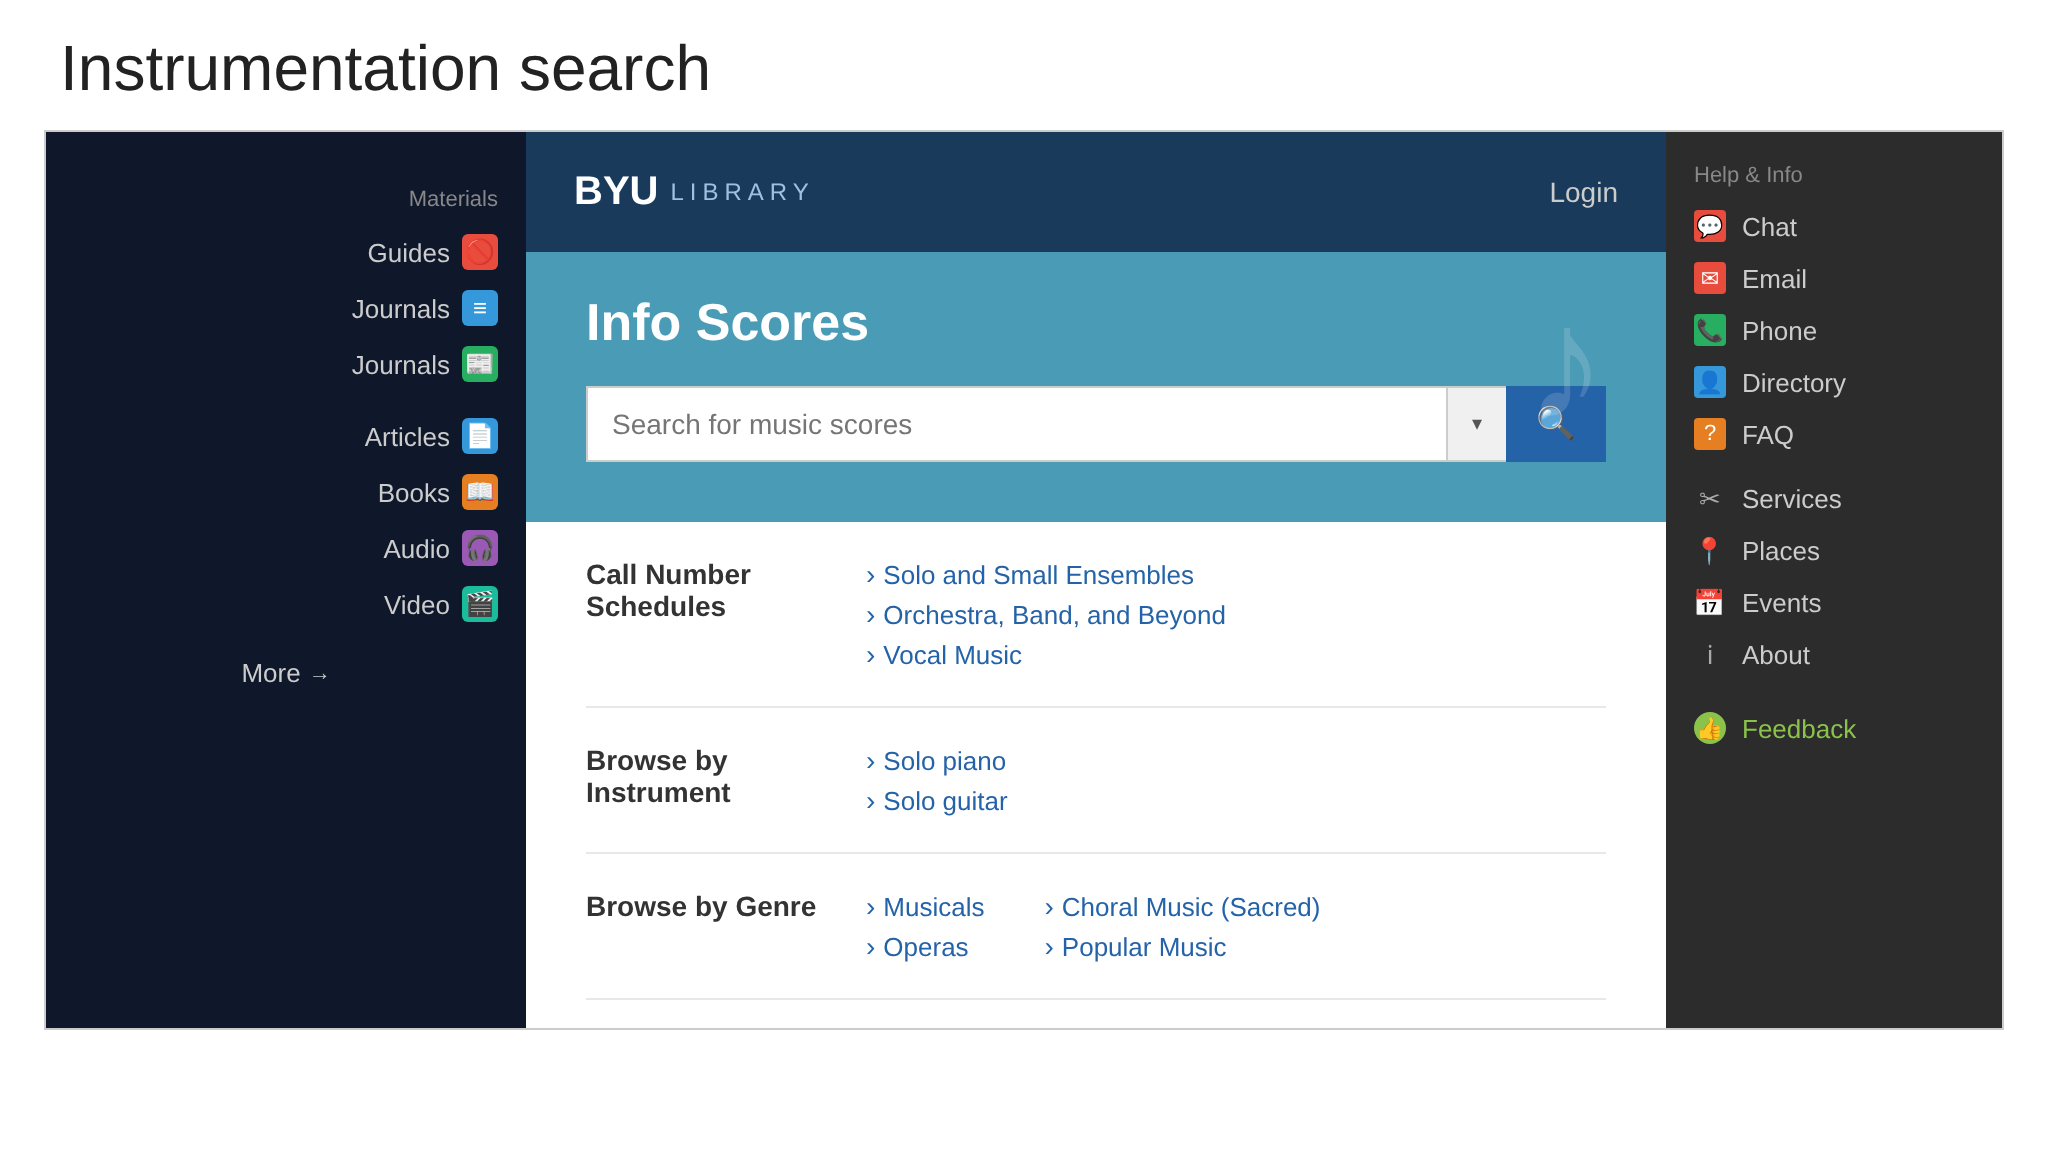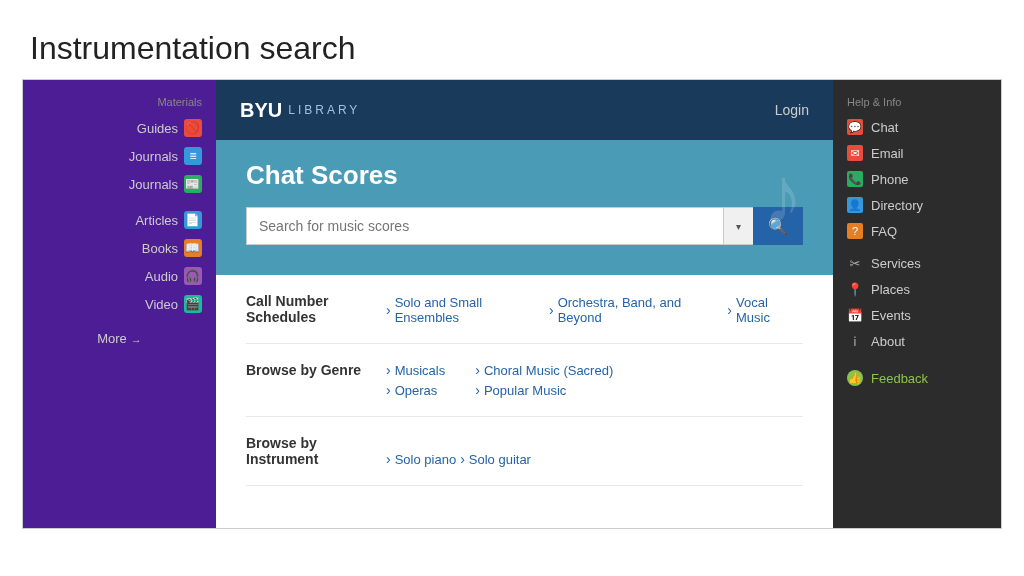--- a/index.html
+++ b/index.html
@@ -2,39 +2,39 @@
 <html><head>
   <meta charset="utf-8">
   <style>
     * { box-sizing: border-box; margin: 0; padding: 0; }
     body { font-family: Arial, sans-serif; background: #fff; width: 1024px; height: 576px; overflow: hidden; }
 
     .page-title {
       font-size: 32px;
       font-weight: 300;
       color: #222;
-      padding: 30px 30px 12px 30px;
+      padding: 16px 30px 12px 30px;
     }
 
     .screenshot-container {
       display: flex;
       width: 980px;
       margin: 0 22px;
       height: 450px;
       overflow: hidden;
       border: 1px solid #ccc;
     }
 
     
     .left-sidebar {
-      width: 193px;
-      background: #4c1d95;
+      width: 240px;
+      background: #0f172a;
       color: #aaa;
       flex-shrink: 0;
-      padding-top: 8px;
+      padding-top: 20px;
     }
     .left-sidebar .section-label {
       font-size: 11px;
       color: #888;
       text-align: right;
       padding: 8px 14px 6px;
       text-transform: none;
     }
     .left-sidebar .nav-item {
       display: flex;
@@ -192,24 +192,23 @@
     }
     .browse-section-title {
       width: 140px;
       font-size: 14px;
       font-weight: bold;
       color: #333;
       flex-shrink: 0;
     }
     .browse-links {
       display: flex;
-      flex-direction: row;
+      flex-direction: column;
       gap: 4px;
       flex: 1;
-      align-items: flex-end;
     }
     .browse-links-cols {
       display: flex;
       gap: 30px;
       flex: 1;
     }
     .browse-col {
       display: flex;
       flex-direction: column;
       gap: 4px;
@@ -334,61 +333,61 @@
 
     <div class="library-header">
       <span class="byu-logo">BYU</span>
       <span class="library-text">LIBRARY</span>
       <div class="header-spacer"></div>
       <button class="login-btn">Login</button>
     </div>
 
     <div class="content-area">
       <div class="music-note-decoration">♪</div>
-      <div class="music-scores-title">Chat Scores</div>
+      <div class="music-scores-title">Info Scores</div>
       <div class="search-row">
         <input class="search-input" type="text" placeholder="Search for music scores" style="">
         <div class="search-dropdown">▾</div>
         <button class="search-btn">🔍</button>
       </div>
     </div>
 
     <div class="browse-area">
 
       <div class="browse-section">
         <div class="browse-section-title">Call Number Schedules</div>
         <div class="browse-links">
           <span class="browse-link">Solo and Small Ensembles</span>
           <span class="browse-link">Orchestra, Band, and Beyond</span>
           <span class="browse-link">Vocal Music</span>
+        </div>
+      </div>
+
+      <div class="browse-section">
+        <div class="browse-section-title">Browse by Instrument</div>
+        <div class="browse-links">
+          <span class="browse-link">Solo piano</span>
+          <span class="browse-link">Solo guitar</span>
         </div>
       </div>
 
       <div class="browse-section">
         <div class="browse-section-title">Browse by Genre</div>
         <div class="browse-links-cols">
           <div class="browse-col">
             <span class="browse-link">Musicals</span>
             <span class="browse-link">Operas</span>
           </div>
           <div class="browse-col">
             <span class="browse-link">Choral Music (Sacred)</span>
             <span class="browse-link">Popular Music</span>
           </div>
         </div>
       </div>
 
-      <div class="browse-section">
-        <div class="browse-section-title">Browse by Instrument</div>
-        <div class="browse-links">
-          <span class="browse-link">Solo piano</span>
-          <span class="browse-link">Solo guitar</span>
-        </div>
-      </div>
-
     </div>
   </div>
 
   <div class="right-sidebar">
     <div class="section-label">Help &amp; Info</div>
 
     <div class="nav-item">
       <span class="right-icon icon-chat">💬</span>
       <span>Chat</span>
     </div>

